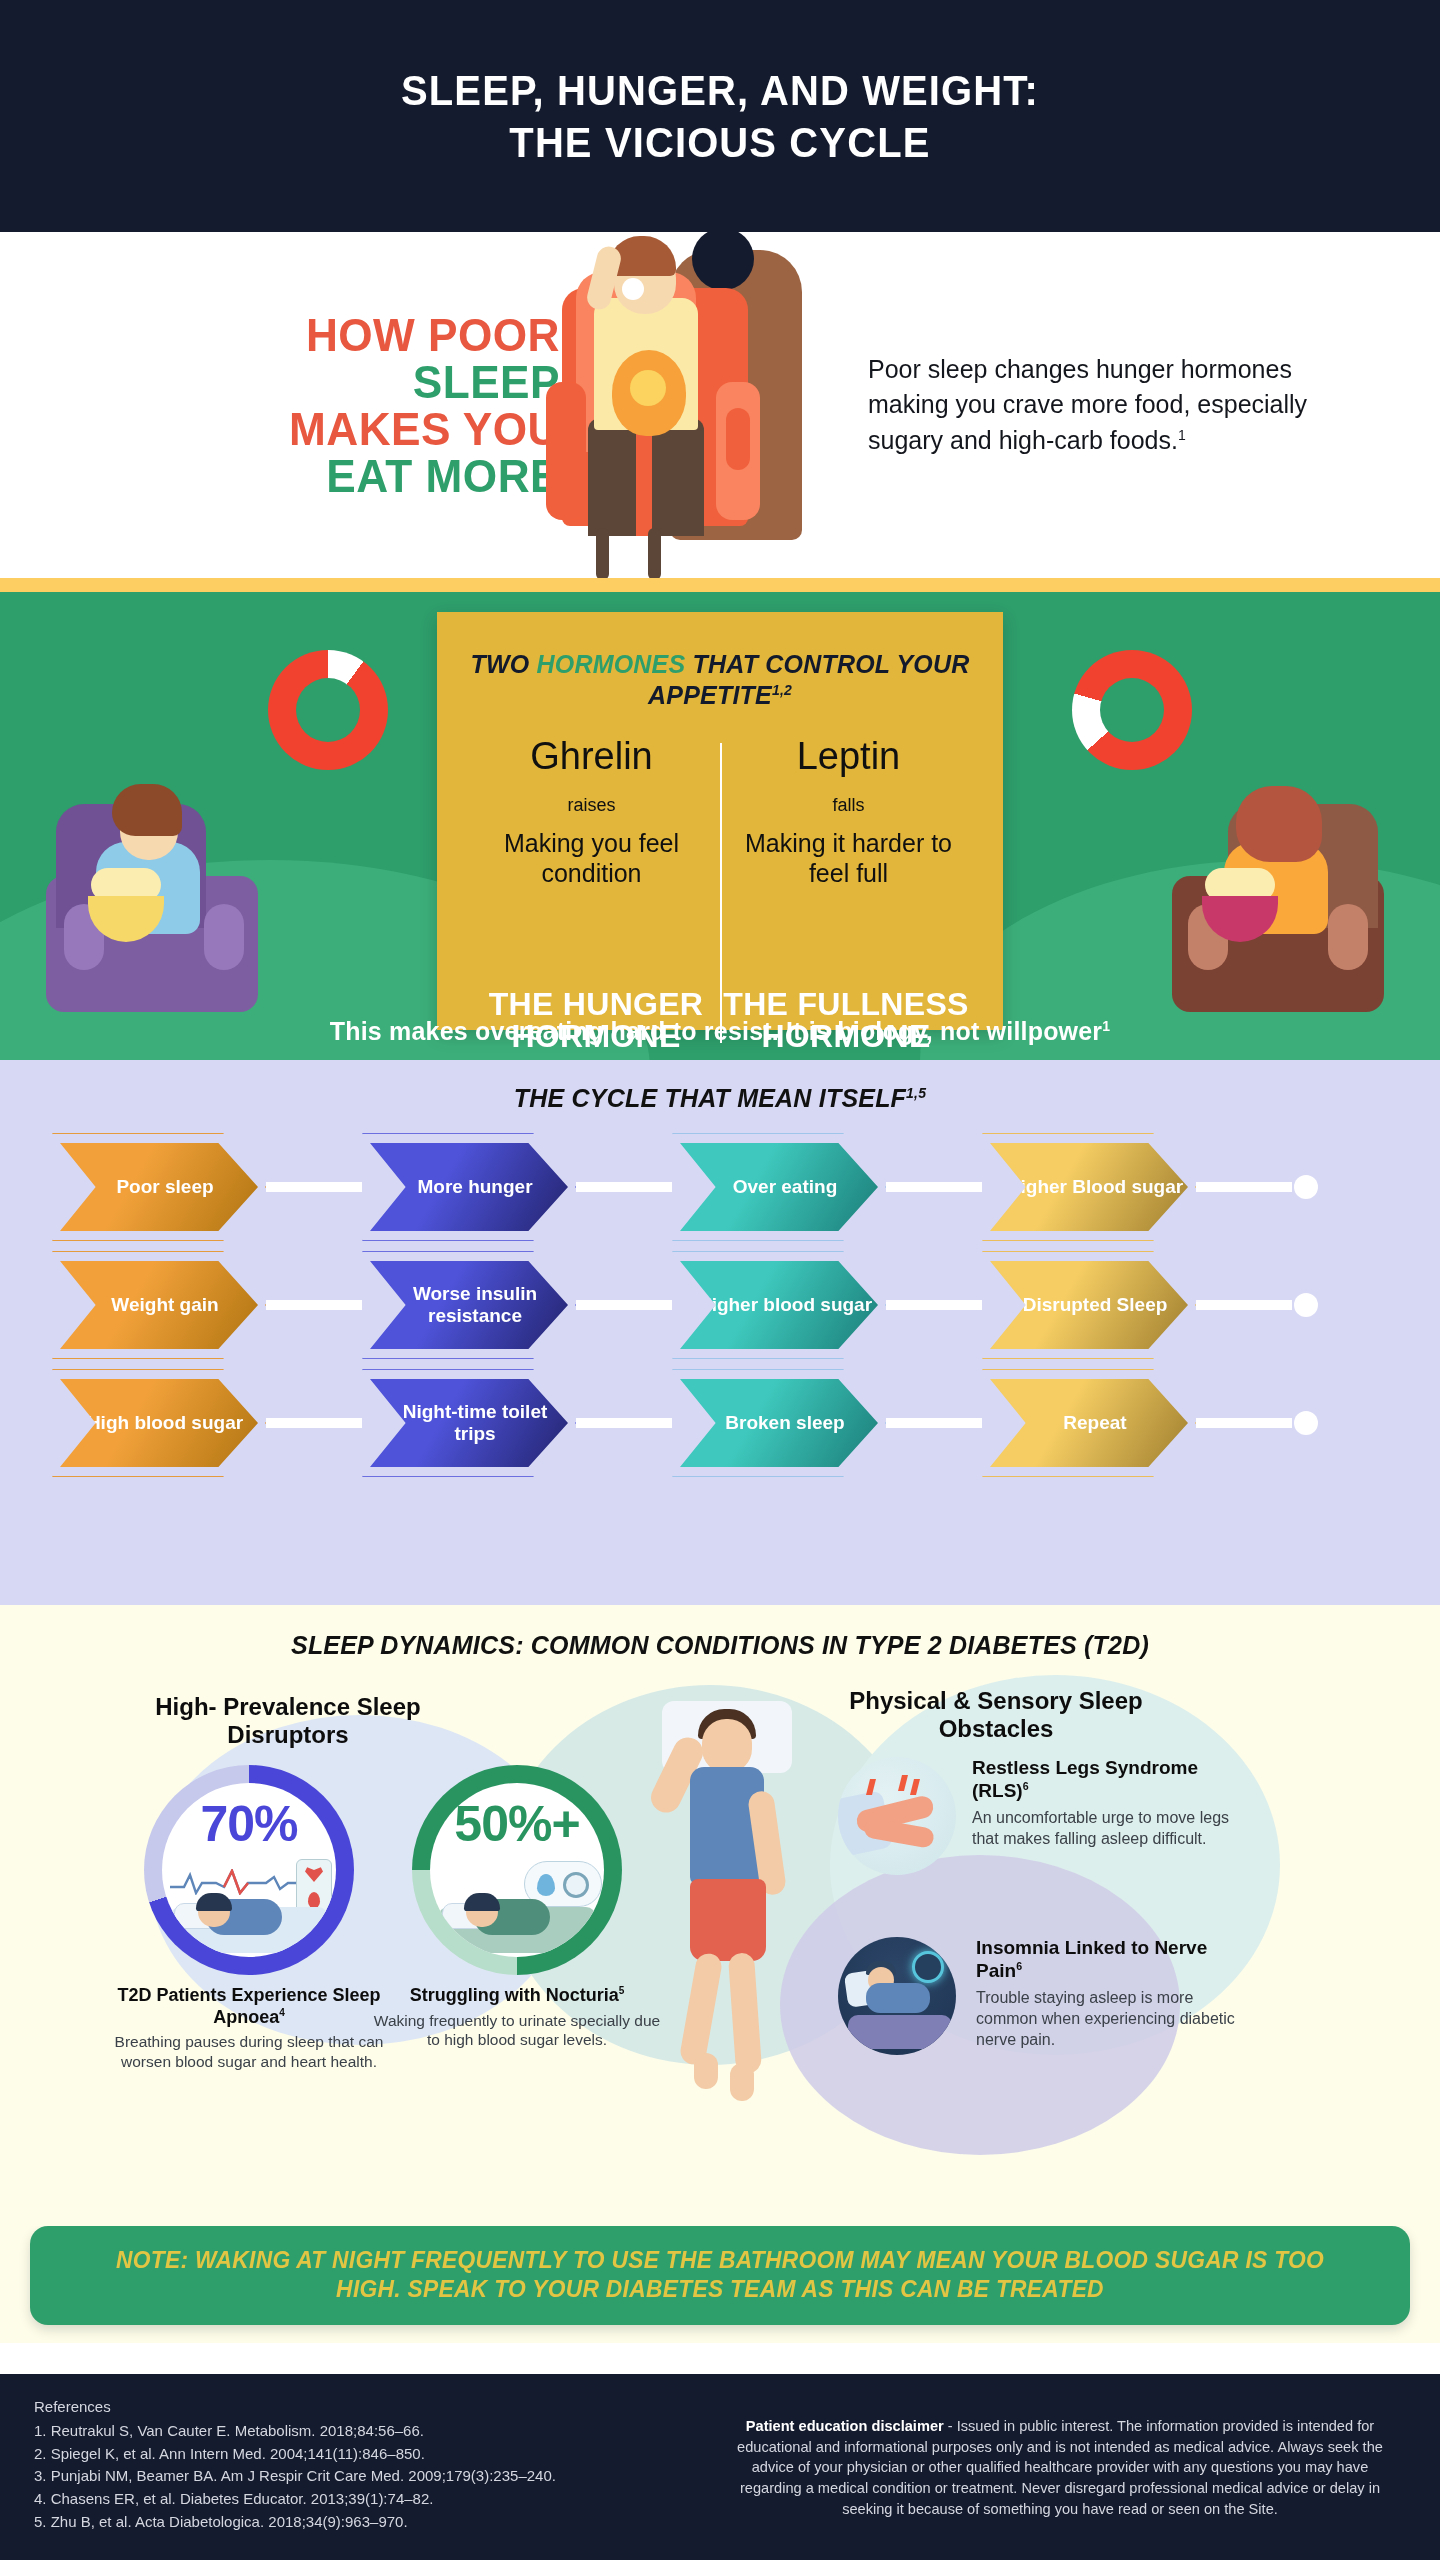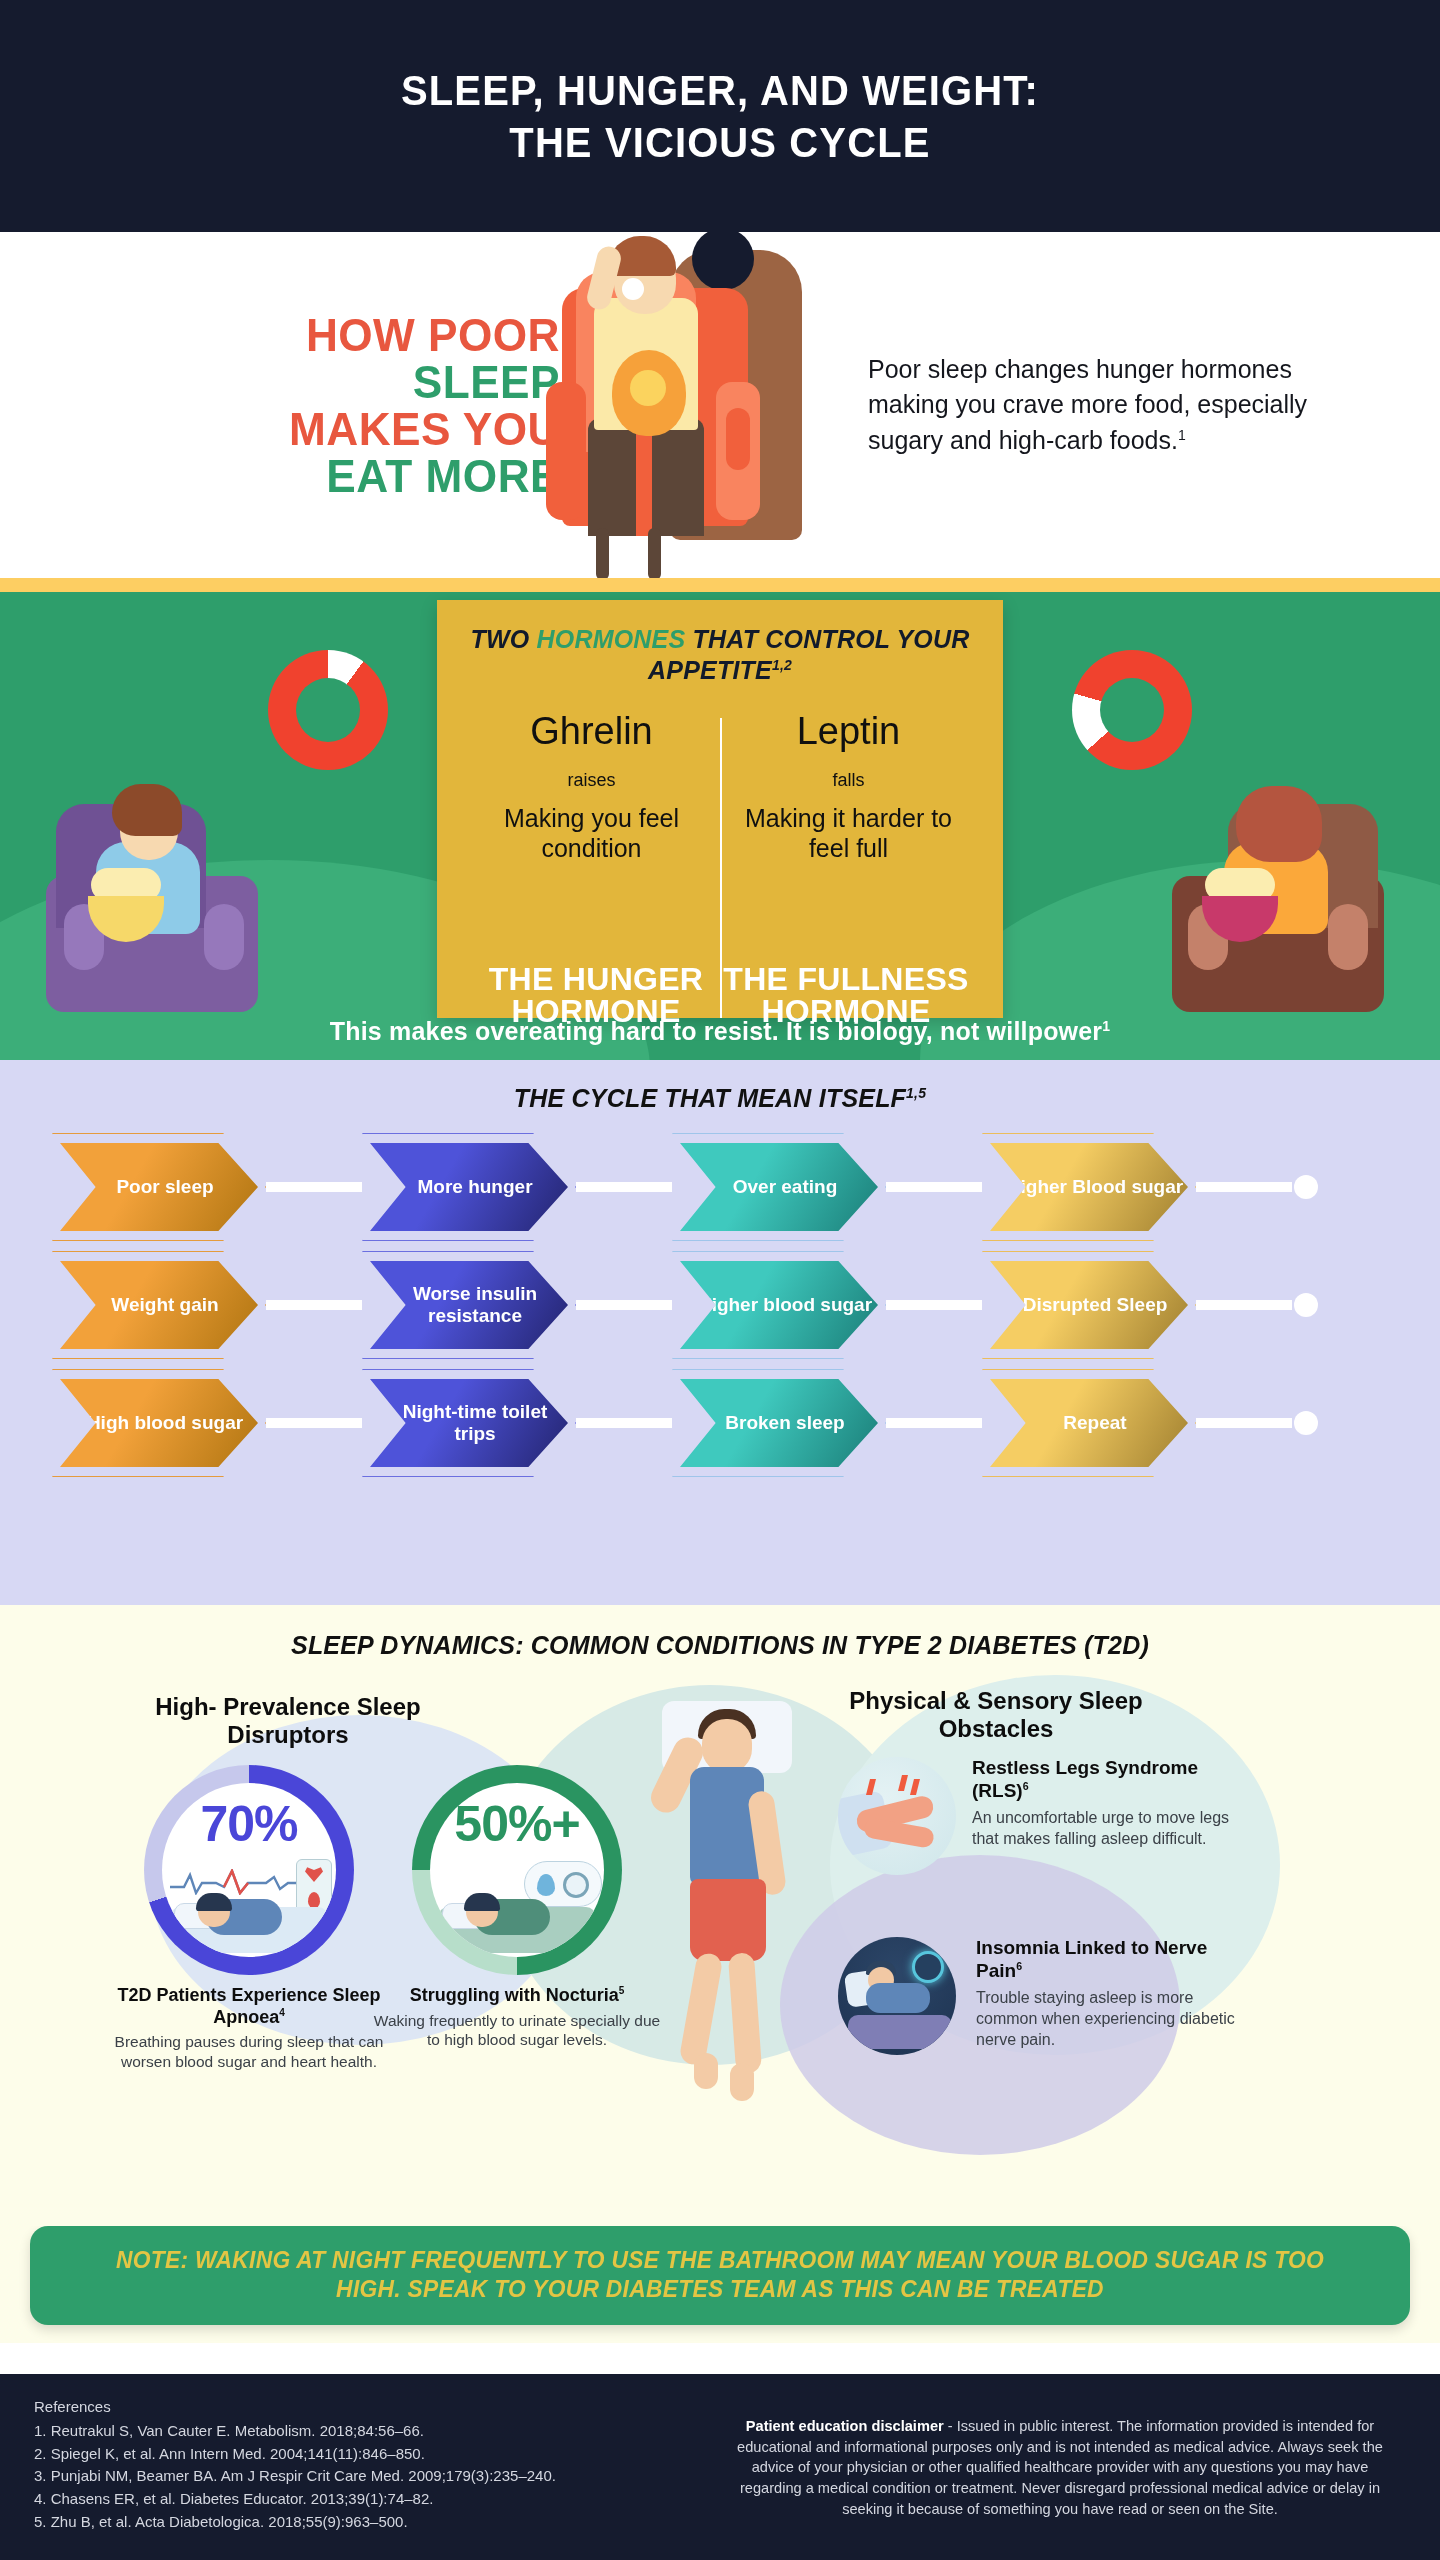--- a/index.html
+++ b/index.html
@@ -87,22 +87,22 @@
     position:absolute; width: 120px; height: 120px; border-radius: 50%;
   }
   .donut.left  { left: 268px; top: 58px;
      background: conic-gradient(#ffffff 0deg 36deg, #F0422E 36deg 360deg); }
   .donut.right { right: 248px; top: 58px;
      background: conic-gradient(#F0422E 0deg 228deg, #ffffff 228deg 286deg, #F0422E 286deg 360deg); }
   .donut:after { content:""; position:absolute; left:28px; top:28px; width:64px; height:64px;
      border-radius:50%; background:#2E9E6B; }
 
   .card-y {
-    position:absolute; left: 50%; transform: translateX(-50%); top: 8px;
-    width: 566px; height: 418px; background: #E2B63B; padding: 24px 26px 18px;
+    position:absolute; left: 50%; transform: translateX(-50%); top: 20px;
+    width: 566px; height: 418px; background: #E2B63B; padding: 37px 26px 18px;
     box-shadow: 0 6px 16px rgba(0,0,0,.17); z-index: 3;
   }
   .card-title {
     text-align:center; font-weight:700; font-style:italic; font-size: 25px;
     line-height:1.24; color:#121a2b; letter-spacing:.2px;
   }
   .card-title .hl { color:#2E9E6B; }
   .hcols { display:flex; margin-top: 26px; position:relative; height: 320px; }
   .hcol { flex:1; text-align:center; padding: 0 8px; }
   .hcol .hname { font-size: 38px; font-weight: 400; color:#101010; line-height:1; }
@@ -590,20 +590,20 @@
     </div>
   </div>
 
   <div class="footer">
     <div class="refs">
       <div class="rh">References</div>
       <div>1. Reutrakul S, Van Cauter E. Metabolism. 2018;84:56–66.</div>
       <div>2. Spiegel K, et al. Ann Intern Med. 2004;141(11):846–850.</div>
       <div>3. Punjabi NM, Beamer BA. Am J Respir Crit Care Med. 2009;179(3):235–240.</div>
       <div>4. Chasens ER, et al. Diabetes Educator. 2013;39(1):74–82.</div>
-      <div>5. Zhu B, et al. Acta Diabetologica. 2018;55(9):963–500.</div>
+      <div>5. Zhu B, et al. Acta Diabetologica. 2018;34(9):963–970.</div>
     </div>
     <div class="disc">
       <b>Patient education disclaimer</b><span> - Issued in public interest. The information provided is intended for educational and informational purposes only and is not intended as medical advice. Always seek the advice of your physician or other qualified healthcare provider with any questions you may have regarding a medical condition or treatment. Never disregard professional medical advice or delay in seeking it because of something you have read or seen on the Site.</span>
     </div>
   </div>
 
 </div>
 
 </body></html>

